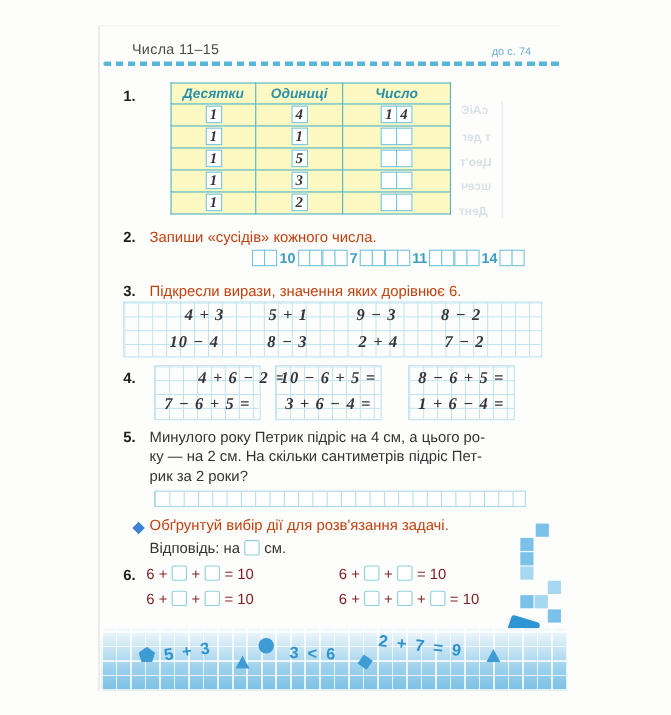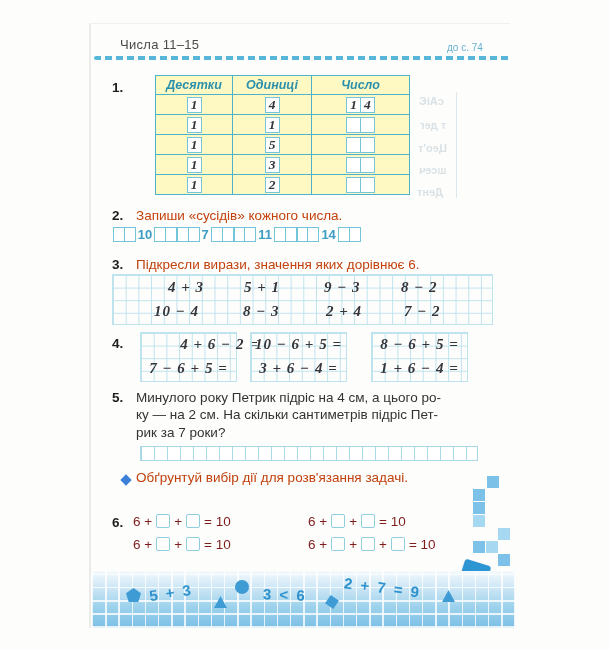--- a/index.html
+++ b/index.html
@@ -27,21 +27,21 @@
          color:var(--teal-text,#2b90ac);}
   #t1 th:nth-child(2){width:78px;} #t1 th:nth-child(3){width:97px;}
   #t1 td{height:19px;}
   .hbox{box-sizing:border-box;display:inline-block;width:15px;height:16px;vertical-align:middle;
         border:1.3px solid var(--box-cyan,#74c4da);background:#fff;line-height:13px;font-size:13.5px;}
   .hbox.j2{margin-left:-1.3px;}
   .hand{font-family:"Liberation Serif",serif;font-style:italic;font-weight:600;
         color:var(--hand-ink,#35353b);}
 
   
-  #t2-row{left:113px;top:227px;width:364px;display:flex;justify-content:flex-start;}
+  #t2-row{left:113px;top:227px;width:364px;display:flex;justify-content:flex-end;}
   .t2g{display:flex;align-items:center;}
   .t2g .hbox{width:12px;height:15px;}
   .t2num{font-size:13px;font-weight:600;color:var(--blue-number,#3d9dc2);margin:0 2px;}
 
   
   .graph{position:absolute;box-sizing:border-box;border:1px solid var(--grid-line,#bfe3ee);
     background-image:linear-gradient(to right,var(--grid-line,#bfe3ee) 1px,transparent 1px),
                      linear-gradient(to bottom,var(--grid-line,#bfe3ee) 1px,transparent 1px);
     background-size:12.7px 12.6px;}
   .expr{position:absolute;font-size:15px;letter-spacing:1px;white-space:nowrap;line-height:20px;}
@@ -200,26 +200,29 @@
       <div class="graph" style="left: 371px; top: 332px; width: 97px; height: 50px;">
         <div class="blkline hand" style="top: 1px;">8 − 6 + 5 =</div>
         <div class="blkline hand" style="top: 25px;">1 + 6 − 4 =</div>
       </div>
     </div>
 
   <div class="abs task-num" style="left:112px;top:390px">5.</div>
   <div class="abs" id="t5-text">
       <div>Минулого року Петрик підріс на 4 см, а цього ро-</div>
       <div>ку — на 2 см. На скільки сантиметрів підріс Пет-</div>
-      <div>рик за 7 роки?</div>
+      <div>рик за 2 роки?</div>
     </div>
   <div class="abs" id="strip"></div>
 
   <div class="abs" id="bullet"></div>
   <div class="abs task-label" id="bullet-text">Обґрунтуй вибір дії для розв'язання задачі.</div>
+  <div class="abs" id="answer-line">
+    <span>Відповідь: на</span><span class="eqbox"></span><span>см.</span>
+  </div>
 
   <div class="abs task-num" style="left:112px;top:515px">6.</div>
   <div id="t6-eqs">
       <div class="eq" style="left: 133px; top: 514px;"><span>6 +</span><span class="eqbox"></span><span class="plus">+</span><span class="eqbox"></span><span>= 10</span></div>
       <div class="eq" style="left: 308px; top: 514px;"><span>6 +</span><span class="eqbox"></span><span class="plus">+</span><span class="eqbox"></span><span>= 10</span></div>
       <div class="eq" style="left: 133px; top: 537px;"><span>6 +</span><span class="eqbox"></span><span class="plus">+</span><span class="eqbox"></span><span>= 10</span></div>
       <div class="eq" style="left: 308px; top: 537px;"><span>6 +</span><span class="eqbox"></span><span class="plus">+</span><span class="eqbox"></span><span class="plus">+</span><span class="eqbox"></span><span>= 10</span></div>
     </div>
 
   <div id="stairs">

